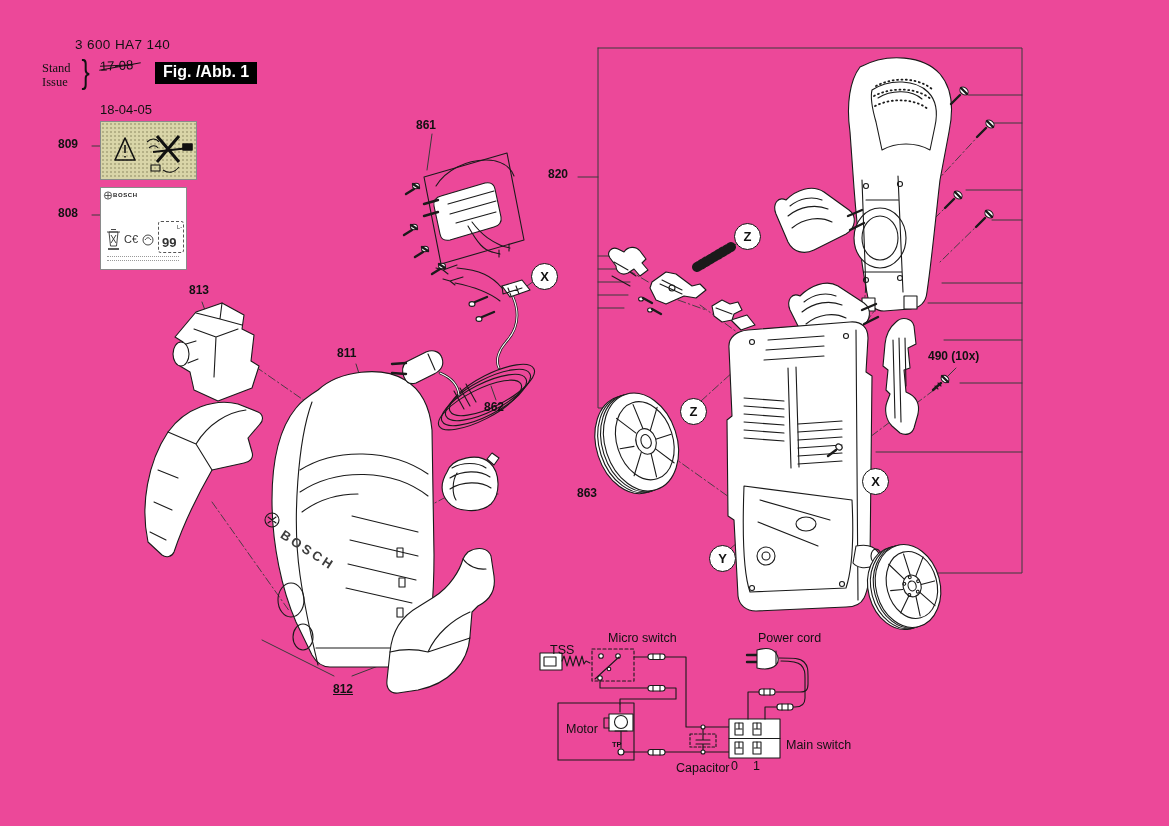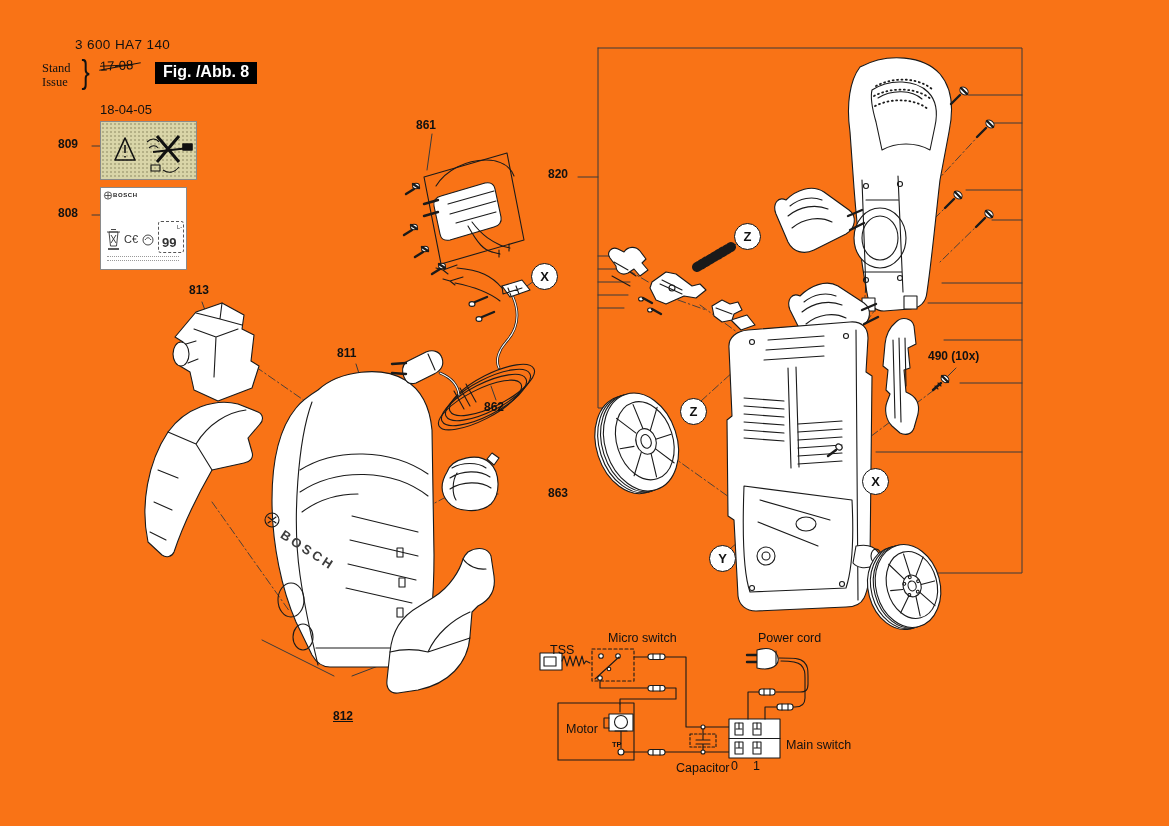--- a/index.html
+++ b/index.html
@@ -1,16 +1,16 @@
 <!DOCTYPE html>
 <html><head>
 <meta charset="utf-8">
 <style>
   html,body{margin:0;padding:0;background:#fff;}
-  #canvas{position:relative;width:1169px;height:826px;background:#f97316;overflow:hidden;
+  #canvas{position:relative;width:1169px;height:826px;background:#ec4899;overflow:hidden;
           font-family:"Liberation Sans",sans-serif;color:#111;}
   #art{position:absolute;left:0;top:0;}
   #art path,#art ellipse,#art circle,#art rect,#art line{stroke:#1a1a1a;stroke-width:1.1;fill:none;stroke-linejoin:round;stroke-linecap:round;}
   #art .f{fill:#fff;}
   #art .ld{stroke:#3a3a3a;stroke-width:1;}
   #art .dd{stroke:#3a3a3a;stroke-width:0.9;stroke-dasharray:8,3,1.5,3;}
   #art .thick{stroke-width:2.4;}
   #art .cord{stroke-width:2.6;}
   #art .cordw{stroke:#fff;stroke-width:1.1;}
   #art .dots{stroke-dasharray:1,3.4;stroke-width:1.8;}
@@ -348,21 +348,21 @@
     </g>
   </svg>
 
   <div class="hdr-num">3 600 HA7 140</div>
   <div class="hdr-word" style="left:42px;top:61px;">Stand</div>
   <div class="hdr-word" style="left:42px;top:75px;">Issue</div>
   <div class="hdr-brace">}</div>
   <div class="date-old">17-08</div>
   <i class="strike2"></i>
   <div class="date-new">18-04-05</div>
-  <div class="figbadge">Fig. /Abb. 8</div>
+  <div class="figbadge">Fig. /Abb. 1</div>
 
   <div class="warnbox">
     <svg width="95" height="57" viewBox="0 0 95 57">
       <g fill="none" stroke="#111" stroke-width="1.6" stroke-linejoin="round">
         <path d="M14,38 L24,16 L34,38 z"></path>
         <path d="M24,23 v8 M24,34 v1.5"></path>
         <path d="M46,20 c4,-4 9,-4 12,0 M48,26 c3,-3 7,-3 9,0" stroke-width="1.1"></path>
         <path d="M52,30 L88,26" stroke-width="2"></path>
         <rect x="82" y="22" width="9" height="6" fill="#111"></rect>
         <path d="M56,14 L78,40 M78,14 L56,40" stroke-width="3"></path>
@@ -398,22 +398,22 @@
     <div class="plate-line" style="top:68px;"></div>
     <div class="plate-line" style="top:72px;"></div>
   </div>
 
   <div class="lbl" style="left:58px;top:137px;">809</div>
   <div class="lbl" style="left:58px;top:206px;">808</div>
   <div class="lbl" style="left:189px;top:283px;">813</div>
   <div class="lbl" style="left:337px;top:346px;">811</div>
   <div class="lbl" style="left:416px;top:118px;">861</div>
   <div class="lbl" style="left:484px;top:400px;">862</div>
-  <div class="lbl" style="left:500px;top:486px;padding-left:48px;">863</div>
-  <div class="lbl" style="left:333px;top:709px;text-decoration:underline;">812</div>
+  <div class="lbl" style="left:529px;top:486px;padding-left:48px;">863</div>
+  <div class="lbl" style="left:333px;top:682px;text-decoration:underline;">812</div>
   <div class="lbl" style="left:548px;top:167px;">820</div>
   <div class="lbl" style="left:928px;top:349px;">490 (10x)</div>
 
   <div class="mk" style="left:531px;top:263px;">X</div>
   <div class="mk" style="left:734px;top:223px;">Z</div>
   <div class="mk" style="left:680px;top:398px;">Z</div>
   <div class="mk" style="left:862px;top:468px;">X</div>
   <div class="mk" style="left:709px;top:545px;">Y</div>
 
   <div class="bosch-housing">BOSCH</div>

